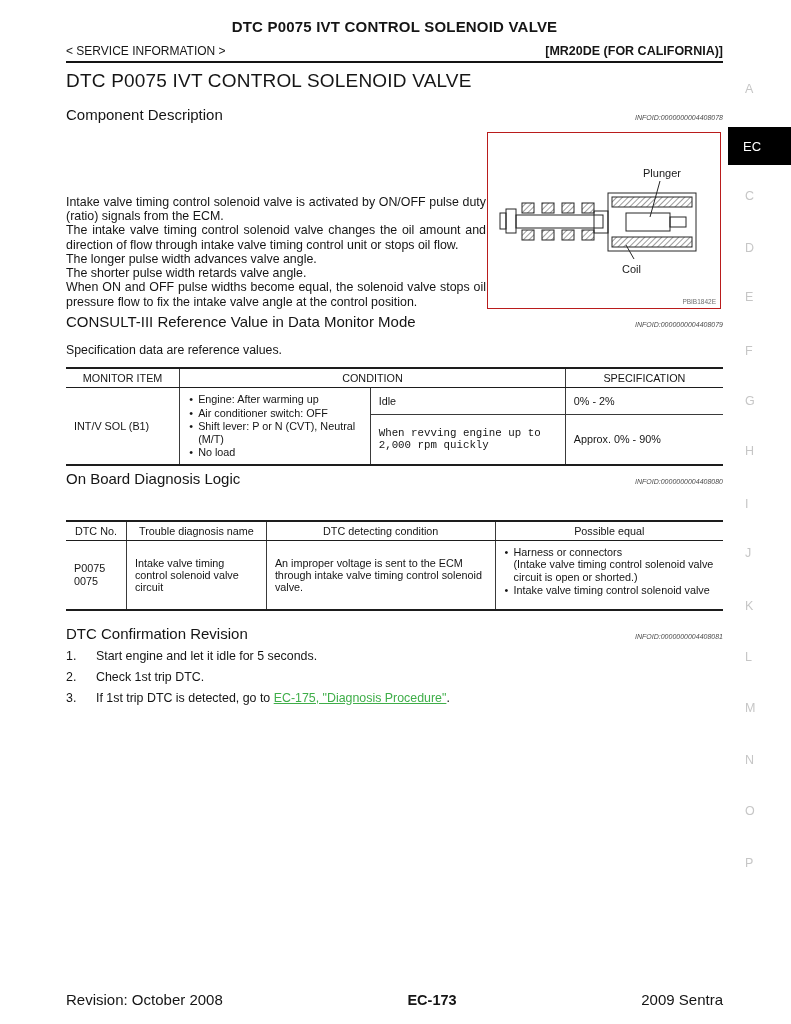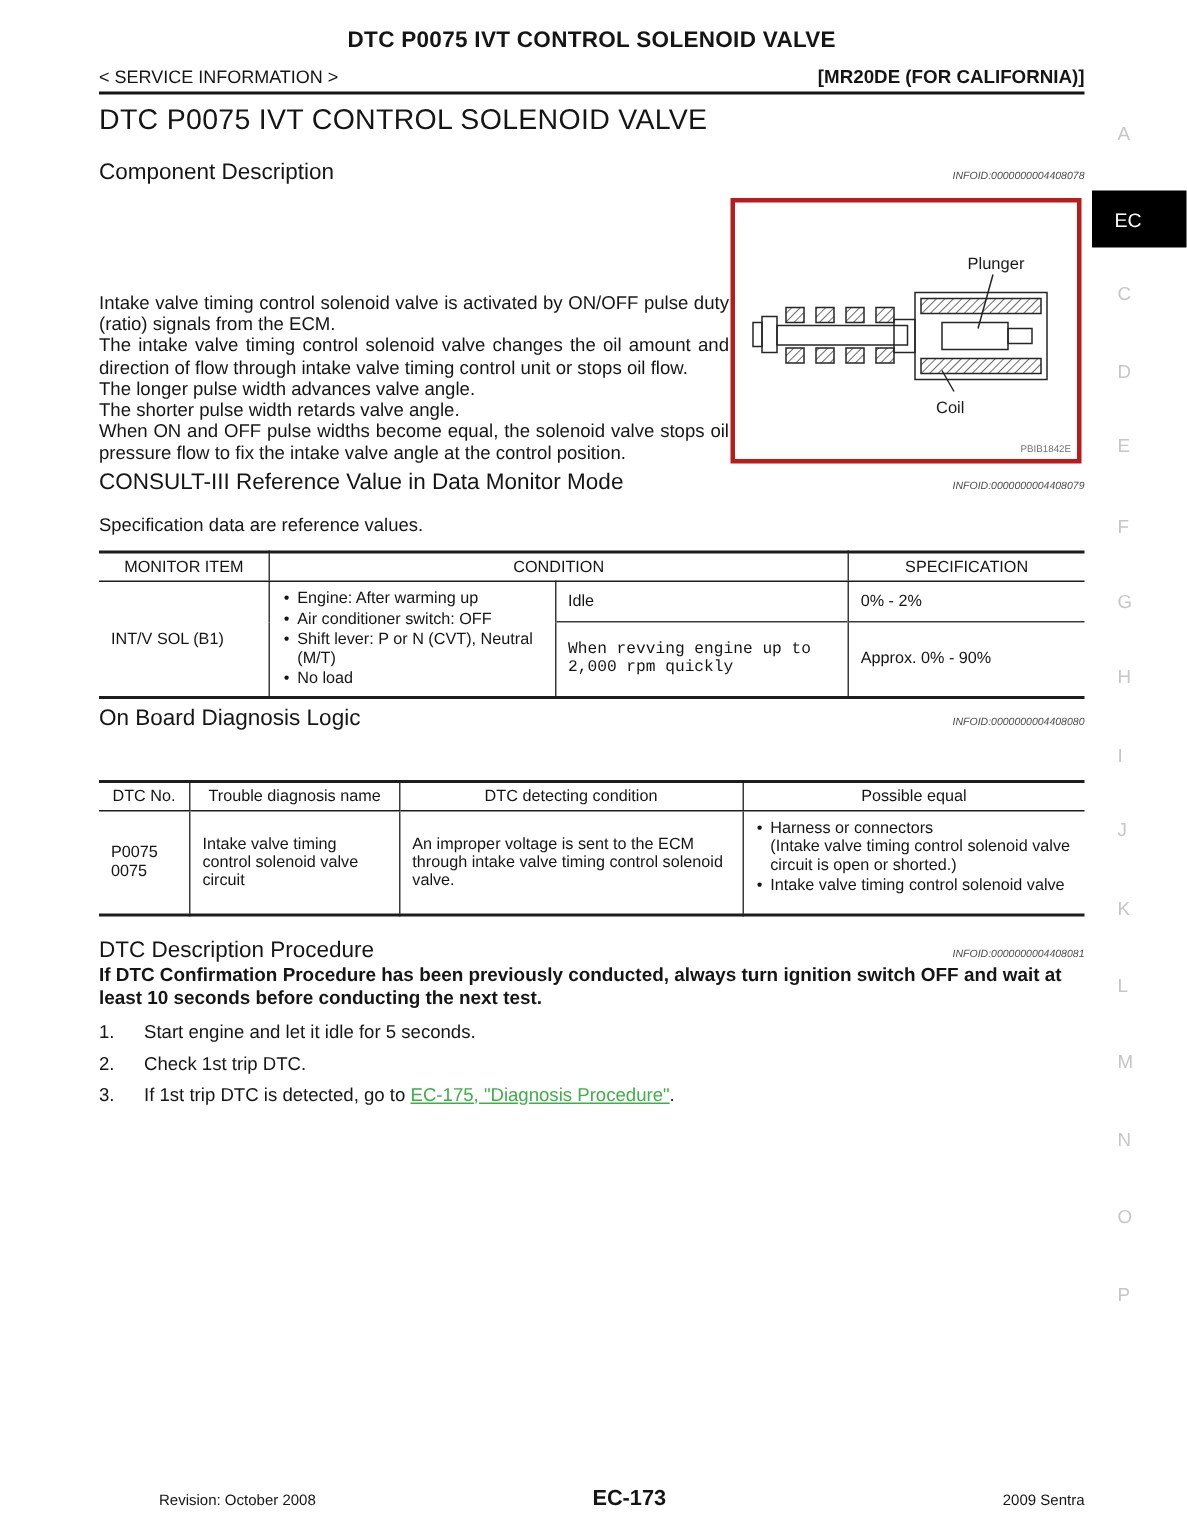--- a/index.html
+++ b/index.html
@@ -14,21 +14,21 @@
   .model-badge{font-size:12.5px;font-weight:bold;}
   .header-rule{border:none;border-top:2.5px solid #141414;margin:3px 0 0 0;}
   h1.page-heading{font-size:19px;font-weight:400;margin:7px 0 0 0;letter-spacing:0.2px;}
   .section-head{display:flex;justify-content:space-between;align-items:baseline;}
   .section-title{font-size:15px;font-weight:400;}
   .infoid{font-size:7px;font-style:italic;color:#4a4a4a;white-space:nowrap;}
   .mt14{margin-top:14px;} .mt16{margin-top:4px;}
   .cd-wrap{display:flex;margin-top:9px;gap:1px;align-items:flex-end;}
   .cd-text{width:420px;font-size:12.4px;line-height:14.3px;text-align:justify;}
   .cd-text p{margin:0;}
-  .figure-box{width:234px;height:177px;border:3px solid #b91c1c;position:relative;box-sizing:border-box;background:#fff;}
+  .figure-box{width:234px;height:177px;border:1px solid #b91c1c;position:relative;box-sizing:border-box;background:#fff;}
   .figure-id{position:absolute;right:4px;bottom:3px;font-size:6.5px;color:#6f6f6f;}
   .spec-note{font-size:12.3px;margin:13px 0 10px 0;}
   table{border-collapse:collapse;width:100%;font-size:10.8px;table-layout:fixed;}
   table.manual{border-top:2px solid #1d1d1d;border-bottom:2px solid #1d1d1d;margin-top:2px;}
   .manual th{font-weight:400;text-align:center;padding:3px 4px;border-bottom:1px solid #1d1d1d;}
   .manual td{padding:3px 8px;vertical-align:middle;}
   .bl{border-left:1px solid #3a3a3a;}
   .bt{border-top:1px solid #3a3a3a;}
   .vtop{vertical-align:top !important;}
   ul.dotlist{margin:2px 0;padding:0;list-style:none;}
@@ -40,21 +40,21 @@
   .steps{margin-top:7px;}
   .step{display:flex;font-size:12.4px;line-height:14px;margin-top:7px;}
   .step-num{width:30px;flex:0 0 30px;}
   a.doc-link{color:#3fae49;text-decoration:underline;cursor:pointer;}
   .sidebar-letter{position:absolute;left:745px;font-size:12.5px;color:#c6c6c6;}
   .sidebar-active{
     position:absolute;left:728px;top:127px;width:74px;height:38px;background:#000;
     color:#fff;font-size:13px;display:flex;align-items:center;padding-left:15px;box-sizing:border-box;
   }
   .footer{position:absolute;left:66px;width:657px;top:991px;display:flex;justify-content:space-between;align-items:baseline;}
-  .footer-rev,.footer-model{font-size:10px;margin-left:40px;}
+  .footer-rev,.footer-model{font-size:15px;}
   .footer-page{font-size:14.5px;font-weight:bold;}
   svg text{font-family:"Liberation Sans", sans-serif;}
 </style>
 </head>
 <body>
 
 <div class="page">
 
   <div class="top-title">DTC P0075 IVT CONTROL SOLENOID VALVE</div>
   <div class="header-row">
@@ -185,24 +185,23 @@
           <li>Harness or connectors
 (Intake valve timing control solenoid valve circuit is open or shorted.)</li>
           <li>Intake valve timing control solenoid valve</li>
         </ul>
       </td>
     </tr>
   </tbody>
     </table>
 
   <div class="section-head mt14">
-    <span class="section-title">DTC Description Procedure</span>
+    <span class="section-title">DTC Confirmation Revision</span>
     <span class="infoid">INFOID:0000000004408081</span>
   </div>
-  <div class="note-text">If DTC Confirmation Procedure has been previously conducted, always turn ignition switch OFF and wait at least 10 seconds before conducting the next test.</div>
 
   <div class="steps">
     <div class="step">
       <span class="step-num">1.</span>
       <span>Start engine and let it idle for 5 seconds.</span>
     </div>
     <div class="step">
       <span class="step-num">2.</span>
       <span>Check 1st trip DTC.</span>
     </div>

